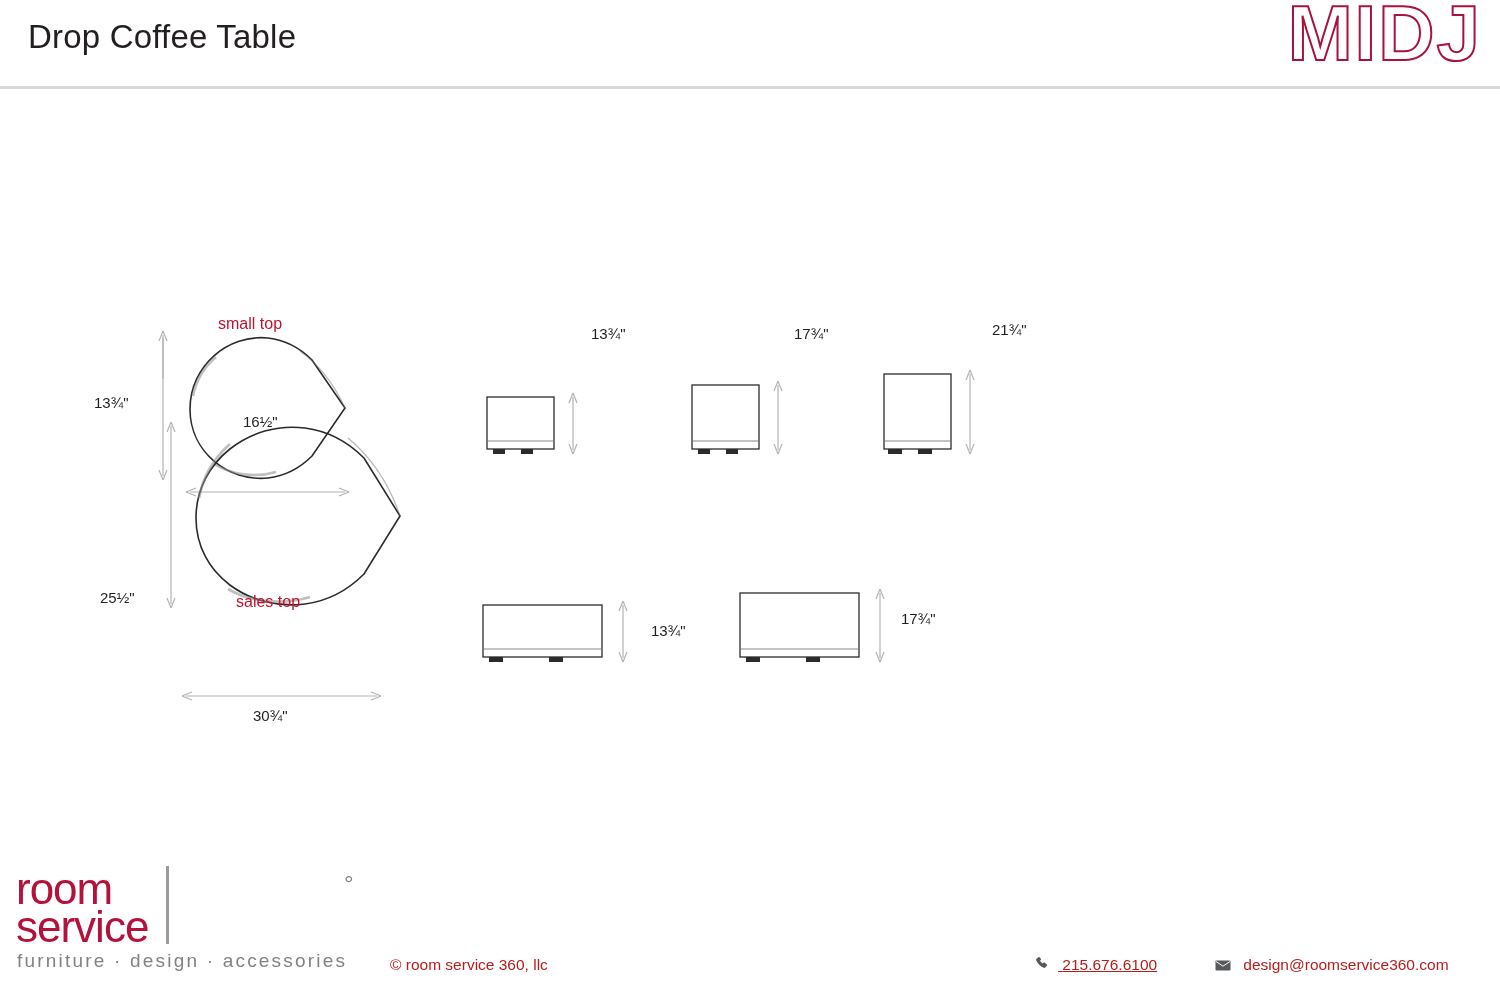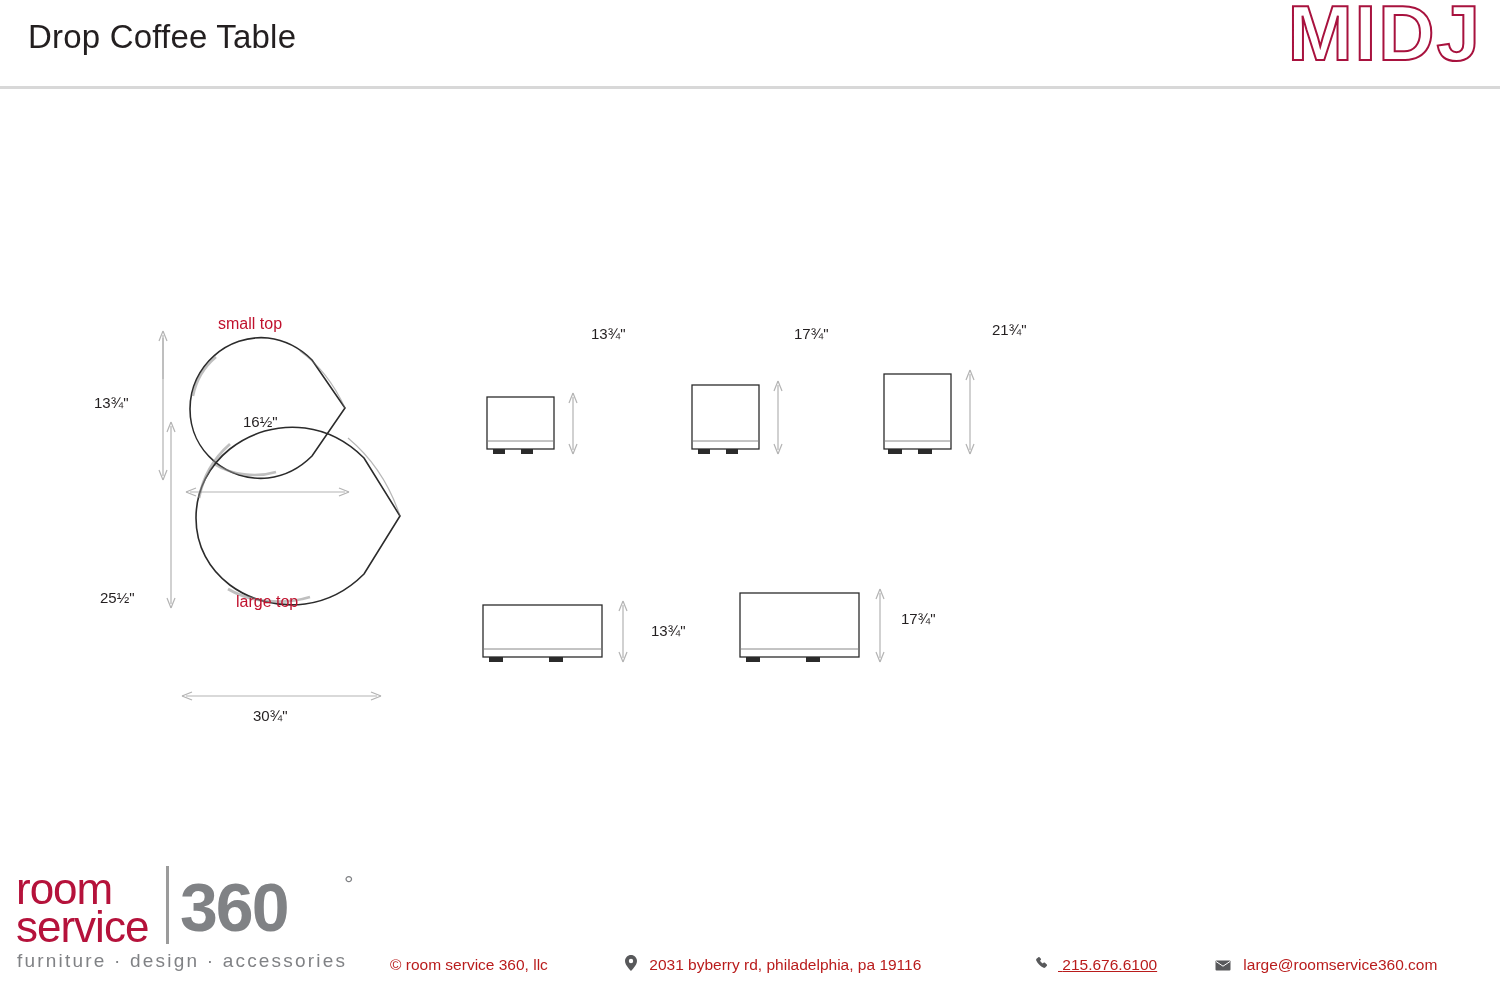--- a/index.html
+++ b/index.html
@@ -355,63 +355,54 @@
   </svg>
 
   <div class="shape-label" style="left:218px; top:229px;">small top</div>
   <div class="dim-label" style="left:94px; top:308px;">13¾"</div>
   <div class="dim-label" style="left:243px; top:327px;">16½"</div>
 
   <div class="dim-label" style="left:591px; top:239px;">13¾"</div>
   <div class="dim-label" style="left:794px; top:239px;">17¾"</div>
   <div class="dim-label" style="left:992px; top:235px;">21¾"</div>
 
-  <div class="shape-label" style="left:236px; top:507px;">large top</div>
+  <div class="shape-label" style="left:236px; top:507px;">sales top</div>
   <div class="dim-label" style="left:100px; top:503px;">25½"</div>
   <div class="dim-label" style="left:253px; top:621px;">30¾"</div>
 
   <div class="dim-label" style="left:651px; top:536px;">13¾"</div>
   <div class="dim-label" style="left:901px; top:524px;">17¾"</div>
 </div>
 
 <div id="footer">
 
   <div id="rs-logo">
     <div class="rs-room">room</div>
     <div class="rs-service">service</div>
     <div class="rs-divider"></div>
-    <div class="rs-360">360</div>
     <div class="rs-degree">°</div>
     <div class="rs-tagline">furniture  ·  design  ·  accessories</div>
   </div>
 
   <div id="footer-contact">
     <div class="fc-item" style="left:10px;">© room service 360, llc</div>
 
-    <div class="fc-item" style="left:245px;">
-      <span class="fc-icon">
-        <svg width="12" height="16" viewBox="0 0 12 16" aria-hidden="true">
-          <path d="M6 0C2.7 0 0 2.7 0 6c0 4.3 6 10 6 10s6-5.7 6-10c0-3.3-2.7-6-6-6zm0 8.2A2.2 2.2 0 1 1 6 3.8a2.2 2.2 0 0 1 0 4.4z" fill="#58595b"></path>
-        </svg>
-      </span>
-      <span>2031 byberry rd, philadelphia, pa  19116</span>
-    </div>
 
     <div class="fc-item" style="left:655px;text-decoration:underline;">
       <span class="fc-icon">
         <svg width="15" height="15" viewBox="0 0 16 16" aria-hidden="true">
           <path d="M3.6 1.2 1.6 3c-.5.5-.6 1.2-.3 1.8 1.5 3.2 4.6 6.3 7.8 7.8.6.3 1.3.2 1.8-.3l1.8-2c.3-.4.3-.9-.1-1.2L10.3 7c-.4-.3-.9-.2-1.2.1l-.8.9c-1.2-.7-2.3-1.8-3-3l.9-.8c.3-.3.4-.8.1-1.2L4.8 1.3c-.3-.4-.8-.4-1.2-.1z" fill="#58595b"></path>
         </svg>
       </span>
       <span>215.676.6100</span>
     </div>
 
     <div class="fc-item" style="left:835px;">
       <span class="fc-icon">
         <svg width="16" height="11" viewBox="0 0 16 11" aria-hidden="true">
           <rect x="0.5" y="0.5" width="15" height="10" rx="1" fill="#58595b"></rect>
           <path d="M1 1.5 8 6.2l7-4.7" fill="none" stroke="#ffffff" stroke-width="1"></path>
         </svg>
       </span>
-      <span>large@roomservice360.com</span>
+      <span>design@roomservice360.com</span>
     </div>
   </div>
 </div>
 
 </body></html>

